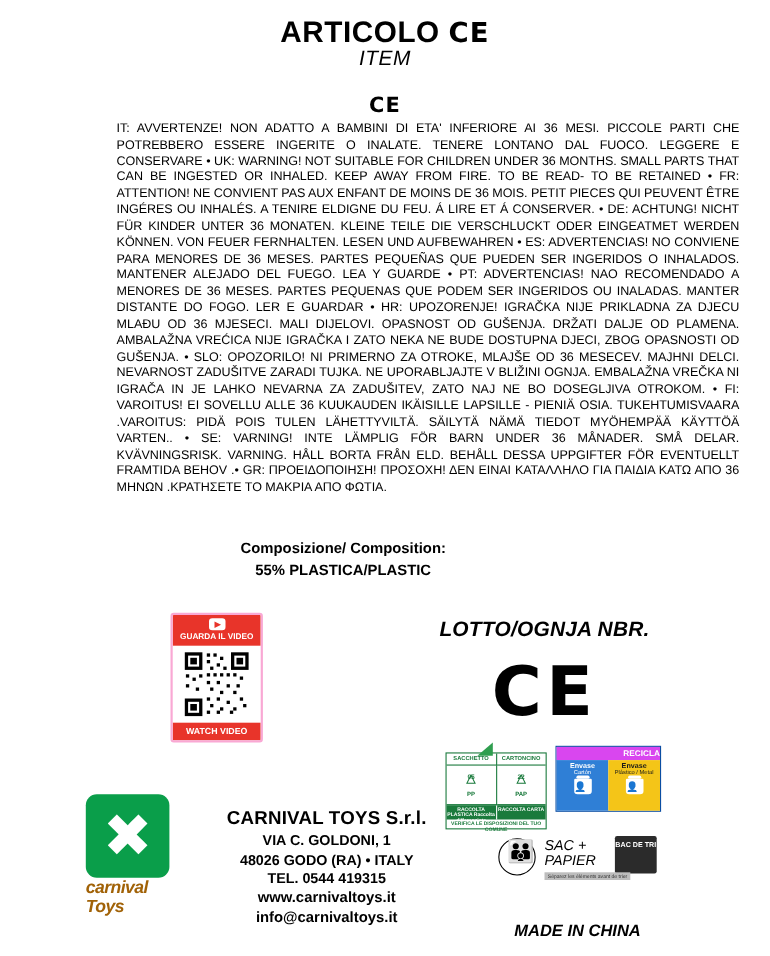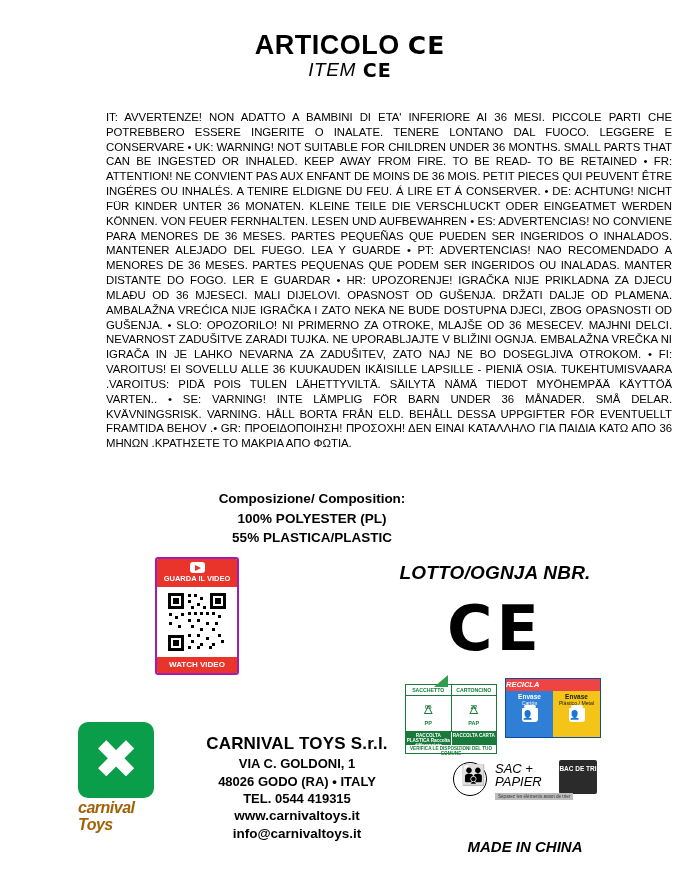--- a/index.html
+++ b/index.html
@@ -12,39 +12,40 @@
     height: 869px;
     position: relative;
     font-family: "Liberation Sans", sans-serif;
     color: #000000;
     overflow: hidden;
   }
 
   
   .header {
     text-align: center;
-    padding-top: 30px;
+    padding-top: 14px;
   }
   .header-line1 {
     display: flex;
     justify-content: center;
     align-items: center;
     gap: 8px;
   }
   .title-articolo {
     font-size: 27px;
     font-weight: bold;
     letter-spacing: 0.5px;
   }
   .header-line2 {
     display: flex;
     justify-content: center;
     align-items: center;
-    gap: 7px;
+    gap: 22px;
     margin-top: -2px;
+    flex-direction: column;
   }
   .title-item {
     font-size: 19px;
     font-style: italic;
     letter-spacing: 0.5px;
   }
 
   
   .ce-mark {
     display: inline-block;
@@ -83,21 +84,21 @@
     line-height: 1.45;
   }
 
   
   .video-badge {
     position: absolute;
     left: 155px;
     top: 557px;
     width: 84px;
     height: 118px;
-    border: 2px solid #a21caf;
+    border: 2px solid #f9a8d4;
     border-radius: 3px;
     background: #fff;
     box-sizing: border-box;
     overflow: hidden;
   }
   .vb-top {
     background: #e8342a;
     color: #fff;
     text-align: center;
     font-size: 7.5px;
@@ -260,28 +261,27 @@
     position: absolute;
     left: 100px;
     top: 0px;
     width: 96px;
     height: 60px;
     border: 1px solid #0b4da2;
     box-sizing: border-box;
     background: #fff;
   }
   .rec-title {
-    background: #ef4444;
+    background: #d946ef;
     color: #fff;
     font-size: 7.5px;
     font-weight: bold;
-    text-align: left;
+    text-align: right;
     line-height: 12px;
     height: 12px;
-    font-style: italic;
   }
   .rec-halves { display: flex; height: 46px; }
   .rec-half {
     flex: 1;
     text-align: center;
     position: relative;
     padding-top: 2px;
   }
   .rec-half.blue { background: #2f7fd6; }
   .rec-half.yellow { background: #f4c518; }
@@ -437,21 +437,20 @@
   <div class="header-line2">
     <span class="title-item">ITEM</span>
     <span class="ce-mark small">CE</span>
   </div>
 </div>
 
 <div class="warnings">IT: AVVERTENZE! NON ADATTO A BAMBINI DI ETA' INFERIORE AI 36 MESI. PICCOLE PARTI CHE POTREBBERO ESSERE INGERITE O INALATE. TENERE LONTANO DAL FUOCO. LEGGERE E CONSERVARE • UK: WARNING! NOT SUITABLE FOR CHILDREN UNDER 36 MONTHS. SMALL PARTS THAT CAN BE INGESTED OR INHALED. KEEP AWAY FROM FIRE. TO BE READ- TO BE RETAINED • FR: ATTENTION! NE CONVIENT PAS AUX ENFANT DE MOINS DE 36 MOIS. PETIT PIECES QUI PEUVENT ÊTRE  INGÉRES OU INHALÉS. A TENIRE ELDIGNE DU FEU. Á LIRE ET Á CONSERVER. • DE: ACHTUNG! NICHT FÜR KINDER UNTER 36 MONATEN. KLEINE TEILE DIE VERSCHLUCKT ODER EINGEATMET WERDEN KÖNNEN. VON FEUER FERNHALTEN. LESEN UND AUFBEWAHREN • ES: ADVERTENCIAS! NO CONVIENE PARA MENORES DE 36 MESES. PARTES PEQUEÑAS QUE PUEDEN SER INGERIDOS O INHALADOS. MANTENER ALEJADO DEL FUEGO. LEA Y GUARDE • PT: ADVERTENCIAS! NAO RECOMENDADO A MENORES DE 36 MESES. PARTES PEQUENAS QUE PODEM SER INGERIDOS OU INALADAS. MANTER DISTANTE DO FOGO. LER E GUARDAR • HR: UPOZORENJE! IGRAČKA NIJE PRIKLADNA ZA DJECU MLAĐU OD 36 MJESECI. MALI DIJELOVI. OPASNOST OD GUŠENJA. DRŽATI DALJE OD PLAMENA. AMBALAŽNA VREĆICA NIJE IGRAČKA I ZATO NEKA NE BUDE DOSTUPNA DJECI, ZBOG OPASNOSTI OD GUŠENJA. • SLO: OPOZORILO! NI PRIMERNO ZA OTROKE, MLAJŠE OD 36 MESECEV. MAJHNI DELCI. NEVARNOST ZADUŠITVE ZARADI TUJKA. NE UPORABLJAJTE V BLIŽINI OGNJA. EMBALAŽNA VREČKA NI IGRAČA IN JE LAHKO NEVARNA ZA ZADUŠITEV, ZATO NAJ NE BO DOSEGLJIVA OTROKOM. • FI: VAROITUS! EI SOVELLU ALLE 36 KUUKAUDEN IKÄISILLE LAPSILLE - PIENIÄ OSIA. TUKEHTUMISVAARA .VAROITUS: PIDÄ POIS TULEN LÄHETTYVILTÄ. SÄILYTÄ NÄMÄ TIEDOT MYÖHEMPÄÄ KÄYTTÖÄ VARTEN.. • SE: VARNING! INTE LÄMPLIG FÖR BARN UNDER 36 MÅNADER. SMÅ DELAR. KVÄVNINGSRISK. VARNING. HÅLL BORTA FRÅN ELD. BEHÅLL DESSA UPPGIFTER FÖR EVENTUELLT FRAMTIDA BEHOV .• GR: ΠΡΟΕΙΔΟΠΟΙΗΣΗ! ΠΡΟΣΟΧΗ! ΔΕΝ ΕΙΝΑΙ ΚΑΤΑΛΛΗΛΟ ΓΙΑ ΠΑΙΔΙΑ ΚΑΤΩ ΑΠΟ 36 ΜΗΝΩΝ .ΚΡΑΤΗΣΕΤΕ ΤΟ ΜΑΚΡΙΑ ΑΠΟ ΦΩΤΙΑ.</div>
 
 <div class="composition">
   <div>Composizione/ Composition:</div>
-  <div>100% POLYESTER (PL)</div>
   <div>55% PLASTICA/PLASTIC</div>
 </div>
 
 <div class="video-badge">
   <div class="vb-top">
     <span class="vb-yt"></span><br>
     <span>GUARDA IL VIDEO</span>
   </div>
   <div class="vb-qr">
     <svg width="62" height="62" viewBox="0 0 62 62" aria-hidden="true">

